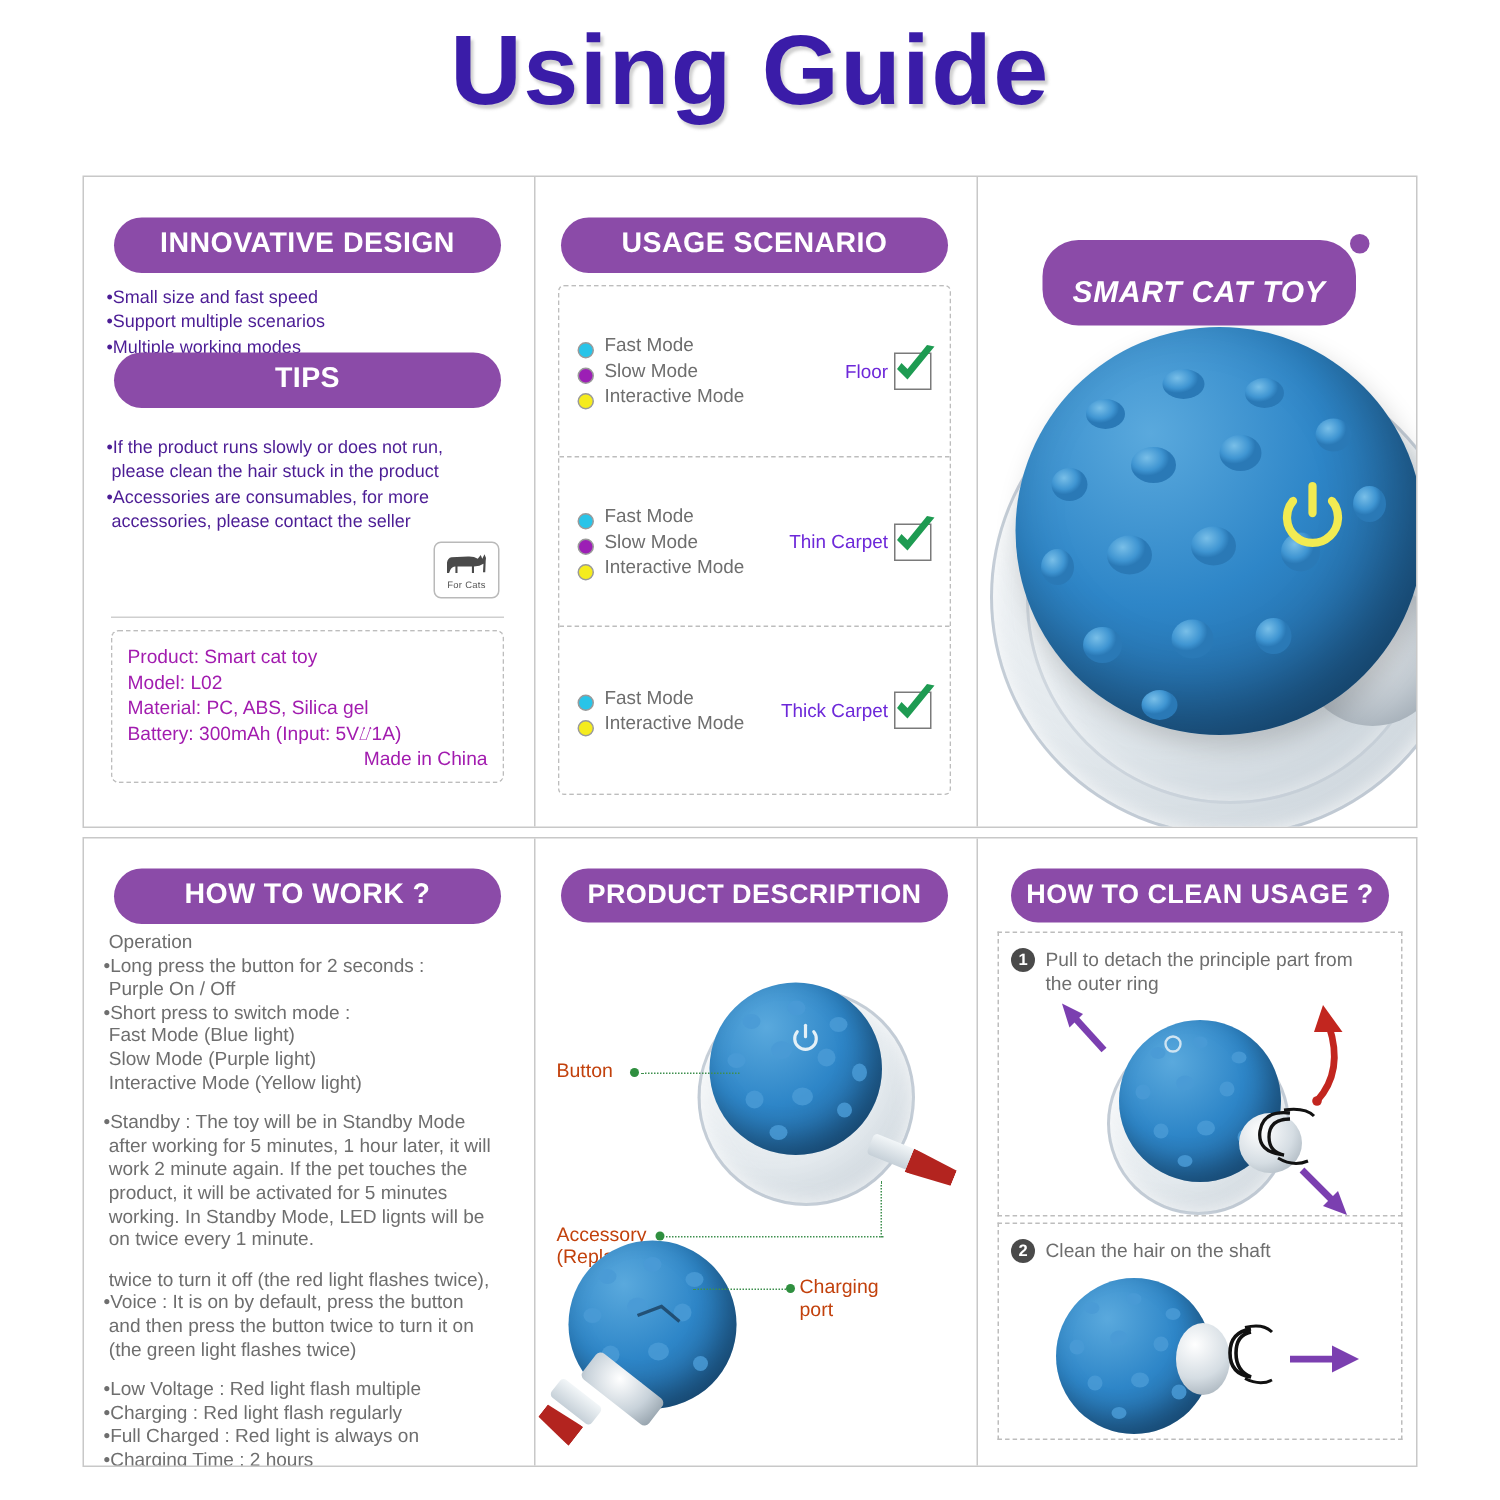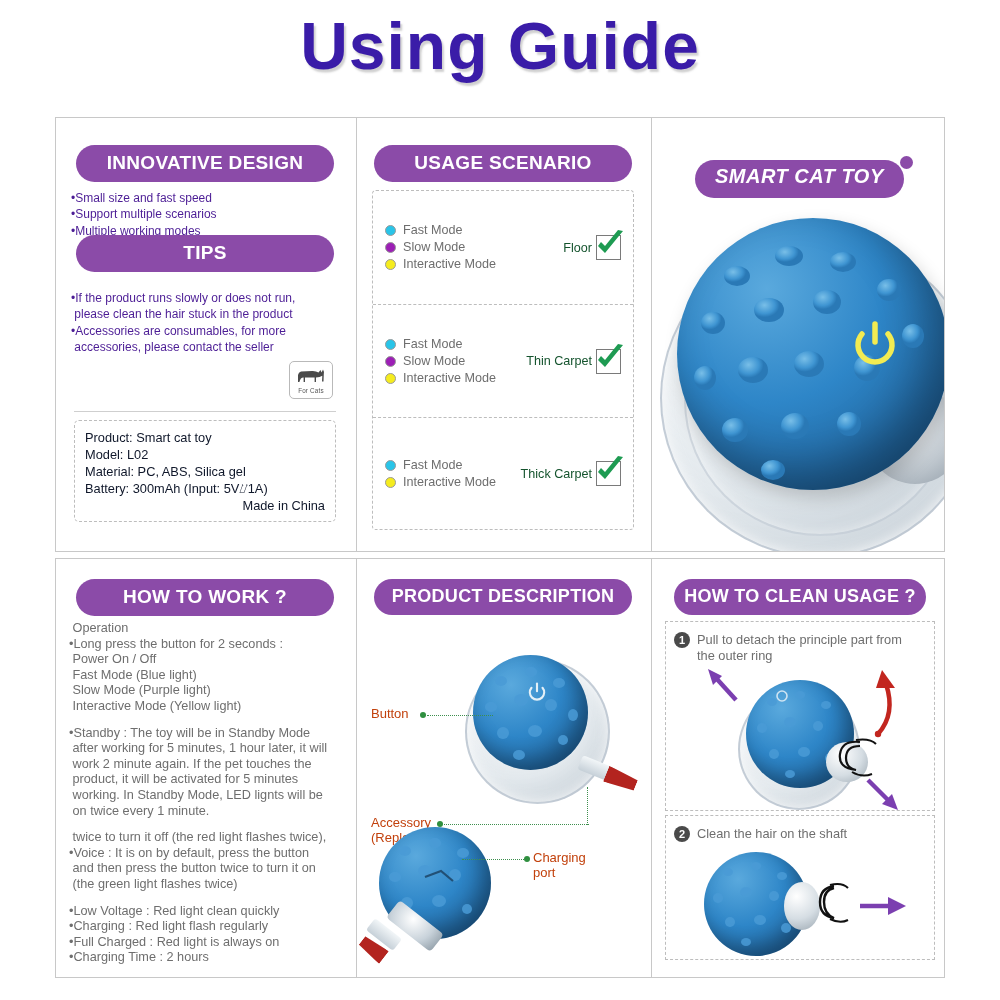--- a/index.html
+++ b/index.html
@@ -56,21 +56,21 @@
     font-size: 12px;
     line-height: 16.4px;
   }
   .body-text .ln { white-space: pre; }
 
   
   .spec-box {
     border: 1px dashed #bdbdbd;
     border-radius: 5px;
     padding: 8px 10px 7px;
-    color: #0f172a;
+    color: #a21caf;
     font-size: 12.8px;
     line-height: 17px;
   }
   .made-in { text-align: right; }
 
   
   .cat-stamp {
     width: 44px; height: 38px;
     border: 1px solid #b9b9b9; border-radius: 5px;
     display: flex; flex-direction: column;
@@ -82,43 +82,43 @@
   
   .scen-box { border: 1px dashed #bdbdbd; border-radius: 4px; }
   .scen-row {
     position: relative;
     display: flex; align-items: center;
     padding: 0 12px;
   }
   .scen-row + .scen-row { border-top: 1px dashed #bdbdbd; }
   .modes { flex: 1; }
   .mode-line {
-    display: flex; align-items: center;
+    display: flex; align-items: flex-end;
     font-size: 12.6px; color: #6e6e6e; line-height: 17px;
   }
   .dot {
     width: 11px; height: 11px; border-radius: 50%;
     border: 1px solid #9a9a9a; margin-right: 7px; flex: none;
   }
-  .surface-label { font-size: 12.6px; color: #14532d; margin-right: 4px; white-space: nowrap; }
+  .surface-label { font-size: 12.6px; color: #6d28d9; margin-right: 4px; white-space: nowrap; }
   .check-box {
     width: 25px; height: 25px; border: 1.5px solid #7a7a7a;
     position: relative; flex: none;
   }
   .check-box svg { position: absolute; left: -4px; top: -9px; }
 
   
   .hero { position: absolute; inset: 0; overflow: hidden; }
   .badge-wrap { position: absolute; left: 43px; top: 42px; }
   .badge {
     display: inline-block;
     background: #8B4BA8; color: #fff;
     font-style: italic; font-weight: bold;
     font-size: 20px; letter-spacing: .5px;
-    padding: 5px 20px 10px; border-radius: 24px;
+    padding: 24px 20px 10px; border-radius: 24px;
   }
   .badge-dot {
     position: absolute; right: -9px; top: -4px;
     width: 13px; height: 13px; border-radius: 50%;
     background: #8B4BA8;
   }
 
   
   .ball { position: absolute; border-radius: 50%; }
   .ring {
@@ -326,21 +326,22 @@
 
   <div class="grid-bottom">
 
     <div class="cell cell-a">
       <div class="pill" style="position:absolute;left:20px;top:20px;width:258px;">HOW TO WORK ?</div>
 
       <div class="htw" style="position:absolute;left:13px;top:62px;width:285px;">
         <div>
           <div class="ln"> Operation</div>
           <div class="ln">•Long press the button for 2 seconds :</div>
-          <div class="ln"> Power On / Off</div>
+          <div class="ln"> Purple On / Off</div>
+          <div class="ln">•Short press to switch mode :</div>
           <div class="ln"> Fast Mode (Blue light)</div>
           <div class="ln"> Slow Mode (Purple light)</div>
           <div class="ln"> Interactive Mode (Yellow light)</div>
         </div>
         <div class="gap"></div>
         <div>
           <div class="ln">•Standby : The toy will be in Standby Mode</div>
           <div class="ln"> after working for 5 minutes, 1 hour later, it will</div>
           <div class="ln"> work 2 minute again. If the pet touches the</div>
           <div class="ln"> product, it will be activated for 5 minutes</div>
@@ -349,21 +350,21 @@
         </div>
         <div class="gap"></div>
         <div>
           <div class="ln"> twice to turn it off (the red light flashes twice),</div>
           <div class="ln">•Voice : It is on by default, press the button</div>
           <div class="ln"> and then press the button twice to turn it on</div>
           <div class="ln"> (the green light flashes twice)</div>
         </div>
         <div class="gap"></div>
         <div>
-          <div class="ln">•Low Voltage : Red light clean quickly</div>
+          <div class="ln">•Low Voltage : Red light flash multiple</div>
           <div class="ln">•Charging : Red light flash regularly</div>
           <div class="ln">•Full Charged : Red light is always on</div>
           <div class="ln">•Charging Time : 2 hours</div>
         </div>
       </div>
     </div>
 
     <div class="cell cell-b">
       <div class="pill" style="position:absolute;left:17px;top:20px;width:258px;font-size:18px;">PRODUCT DESCRIPTION</div>
 

